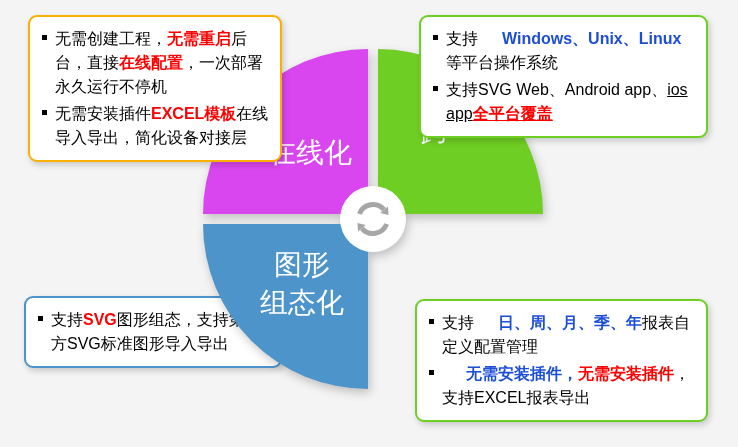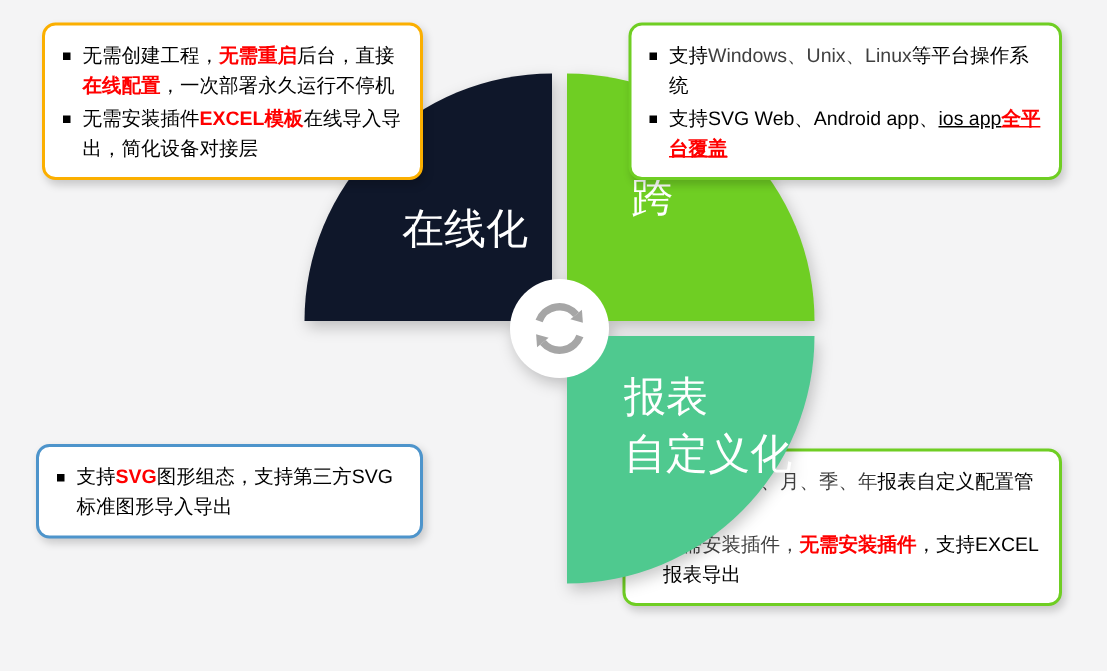--- a/index.html
+++ b/index.html
@@ -8,42 +8,42 @@
     background:#F4F4F5;
     font-family:"Liberation Sans","DejaVu Sans",sans-serif;
     position:relative;overflow:hidden;
     color:#000;
   }
   .stage{position:absolute;inset:0;}
 
   
   .callout{
     position:absolute;background:#FFFFFF;border:2px solid #CCC;border-radius:9px;
-    padding:10px 11px;font-size:13px;line-height:1.5;
+    padding:10px 11px;font-size:16px;line-height:1.5;
     box-shadow:2px 3px 6px rgba(0,0,0,.18);
     box-sizing:border-box;
   }
   .callout ul{margin:0;padding:0;list-style:none;}
   .callout li{position:relative;padding-left:14px;margin:0 0 3px 0;}
   .callout li:last-child{margin-bottom:0;}
   .callout li::before{content:"";position:absolute;left:1px;top:7.5px;width:5px;height:5px;background:#000;}
   .callout-online  {left:28px; top:15px; width:254px;border-color:#FBAF00;z-index:3;}
   .callout-cross   {left:419px;top:15px; width:289px;border-color:#6FCE23;z-index:3;}
   .callout-graphics{left:24px; top:296px;width:258px;border-color:#4D94CB;z-index:1;}
   .callout-report  {left:415px;top:299px;width:293px;border-color:#6FCE23;z-index:1;}
 
   .seg.red{color:#FF0000;font-weight:bold;}
-  .seg.blue{color:#404040;font-weight:normal;}
+  .seg.blue{color:#1d4ed8;font-weight:bold;margin-left:24px;}
   .seg.underline{text-decoration:underline;margin-top:44px;}
 
   
   .circle{position:absolute;left:203px;top:49px;width:340px;height:340px;z-index:2;
     filter:drop-shadow(2px 4px 5px rgba(0,0,0,.22));}
   .quad{position:absolute;width:165px;height:165px;}
-  .quad-online  {left:0;    top:0;    background:#0f172a;border-top-left-radius:100%;}
+  .quad-online  {left:0;    top:0;    background:#d946ef;border-top-left-radius:100%;}
   .quad-cross   {left:175px;top:0;    background:#6FCE23;border-top-right-radius:100%;}
   .quad-graphics{left:0;    top:175px;background:#4D94CB;border-bottom-left-radius:100%;}
   .quad-report  {left:175px;top:175px;background:#4FC98F;border-bottom-right-radius:100%;}
 
   .quad-label{position:absolute;color:#FFF;font-size:28px;font-weight:500;line-height:38px;white-space:nowrap;}
   .quad-online .quad-label{right:16px;bottom:46px;line-height:30px;}
   .quad-cross .quad-label{left:43px;top:64px;}
   .quad-graphics .quad-label{left:57px;top:22px;width:84px;text-align:center;}
   .quad-report .quad-label{left:38px;top:22px;}
 
@@ -87,27 +87,27 @@
     <div class="quad quad-online">
       <div class="quad-label">在线化</div>
     </div>
 
     <div class="quad quad-cross">
       <div class="quad-label">
         <div>跨</div>
       </div>
     </div>
 
-
-    <div class="quad quad-report">
+    <div class="quad quad-graphics">
       <div class="quad-label">
-        <div>报表</div>
-        <div>自定义化</div>
+        <div>图形</div>
+        <div>组态化</div>
       </div>
     </div>
+
 
     <div class="hub">
       <svg width="46" height="46" viewBox="0 0 46 46">
         <path d="M 9.4 18 A 14.5 14.5 0 0 1 34.1 13.7" fill="none" stroke="#A6A6A6" stroke-width="5"></path>
         <polygon points="38.6,19.1 37.95,10.5 30.25,16.9" fill="#A6A6A6"></polygon>
         <path d="M 36.6 28 A 14.5 14.5 0 0 1 11.9 32.3" fill="none" stroke="#A6A6A6" stroke-width="5"></path>
         <polygon points="7.4,26.9 8.05,35.5 15.75,29.1" fill="#A6A6A6"></polygon>
       </svg>
     </div>
 

